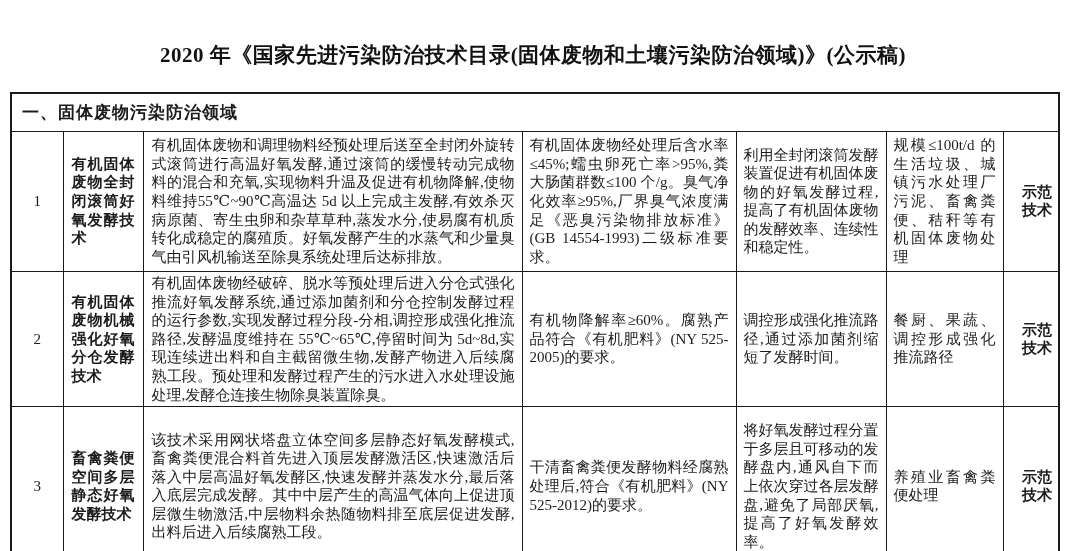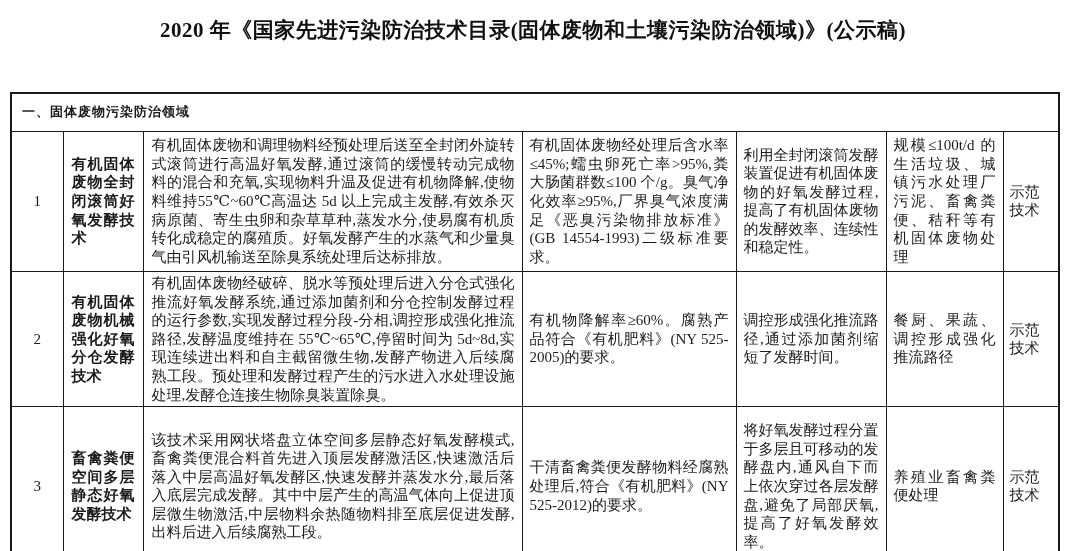--- a/index.html
+++ b/index.html
@@ -10,21 +10,21 @@
     color: #1c1c1c;
     overflow: hidden;
   }
   .page {
     position: relative;
     width: 1066px; height: 551px;
     background: #ffffff;
   }
   .doc-title {
     position: absolute;
-    top: 16px; left: 0; right: 0;
+    top: 41px; left: 0; right: 0;
     text-align: center;
     font-size: 21px;
     font-weight: bold;
     letter-spacing: 0.5px;
     color: #111;
   }
   table.catalog {
     position: absolute;
     top: 92px; left: 10px;
     width: 1048px;
@@ -46,21 +46,21 @@
     text-align: center;
     vertical-align: middle;
     font-size: 15px;
     border-bottom: 2px solid #1a1a1a;
     padding: 2px 2px;
   }
   
   tr.section-row { height: 38px; }
   tr.section-row td {
     font-weight: bold;
-    font-size: 13px;
+    font-size: 17px;
     padding-left: 10px;
     vertical-align: middle;
     letter-spacing: 1px;
   }
   
   td.c-no {
     text-align: center;
     vertical-align: middle;
     font-size: 15px;
   }
@@ -97,23 +97,24 @@
   td.c-scope {
     vertical-align: middle;
     padding: 3px 7px;
     text-align: justify;
     text-justify: inter-character;
     font-size: 15px;
     margin-left: 25px;
   }
   td.c-cat {
     vertical-align: middle;
-    text-align: left;
+    text-align: right;
     font-size: 15px;
     padding: 2px 6px;
+    font-weight: bold;
   }
   tr.r1 { height: 134px; }
   tr.r2 { height: 125px; }
   tr.r3 { height: 115px; }
 </style>
 </head>
 <body>
 
 <div class="page">
 
@@ -132,21 +133,21 @@
 
     <tbody>
 
       <tr class="section-row">
         <td colspan="7">一、固体废物污染防治领域</td>
       </tr>
 
       <tr class="r1">
         <td class="c-no">1</td>
         <td class="c-name">有机固体废物全封闭滚筒好氧发酵技术</td>
-        <td class="c-process">有机固体废物和调理物料经预处理后送至全封闭外旋转式滚筒进行高温好氧发酵,通过滚筒的缓慢转动完成物料的混合和充氧,实现物料升温及促进有机物降解,使物料维持55℃~60℃高温达 5d 以上完成主发酵,有效杀灭病原菌、寄生虫卵和杂草草种,蒸发水分,使易腐有机质转化成稳定的腐殖质。好氧发酵产生的水蒸气和少量臭气由引风机输送至除臭系统处理后达标排放。</td>
+        <td class="c-process">有机固体废物和调理物料经预处理后送至全封闭外旋转式滚筒进行高温好氧发酵,通过滚筒的缓慢转动完成物料的混合和充氧,实现物料升温及促进有机物降解,使物料维持55℃~90℃高温达 5d 以上完成主发酵,有效杀灭病原菌、寄生虫卵和杂草草种,蒸发水分,使易腐有机质转化成稳定的腐殖质。好氧发酵产生的水蒸气和少量臭气由引风机输送至除臭系统处理后达标排放。</td>
         <td class="c-ind">有机固体废物经处理后含水率≤45%;蠕虫卵死亡率&gt;95%,粪大肠菌群数≤100 个/g。臭气净化效率≥95%,厂界臭气浓度满足《恶臭污染物排放标准》(GB 14554-1993)二级标准要求。</td>
         <td class="c-feat">利用全封闭滚筒发酵装置促进有机固体废物的好氧发酵过程,提高了有机固体废物的发酵效率、连续性和稳定性。</td>
         <td class="c-scope">规模≤100t/d 的生活垃圾、城镇污水处理厂污泥、畜禽粪便、秸秆等有机固体废物处理</td>
         <td class="c-cat">示范技术</td>
       </tr>
 
       <tr class="r2">
         <td class="c-no">2</td>
         <td class="c-name">有机固体废物机械强化好氧分仓发酵技术</td>
         <td class="c-process">有机固体废物经破碎、脱水等预处理后进入分仓式强化推流好氧发酵系统,通过添加菌剂和分仓控制发酵过程的运行参数,实现发酵过程分段-分相,调控形成强化推流路径,发酵温度维持在 55℃~65℃,停留时间为 5d~8d,实现连续进出料和自主截留微生物,发酵产物进入后续腐熟工段。预处理和发酵过程产生的污水进入水处理设施处理,发酵仓连接生物除臭装置除臭。</td>

